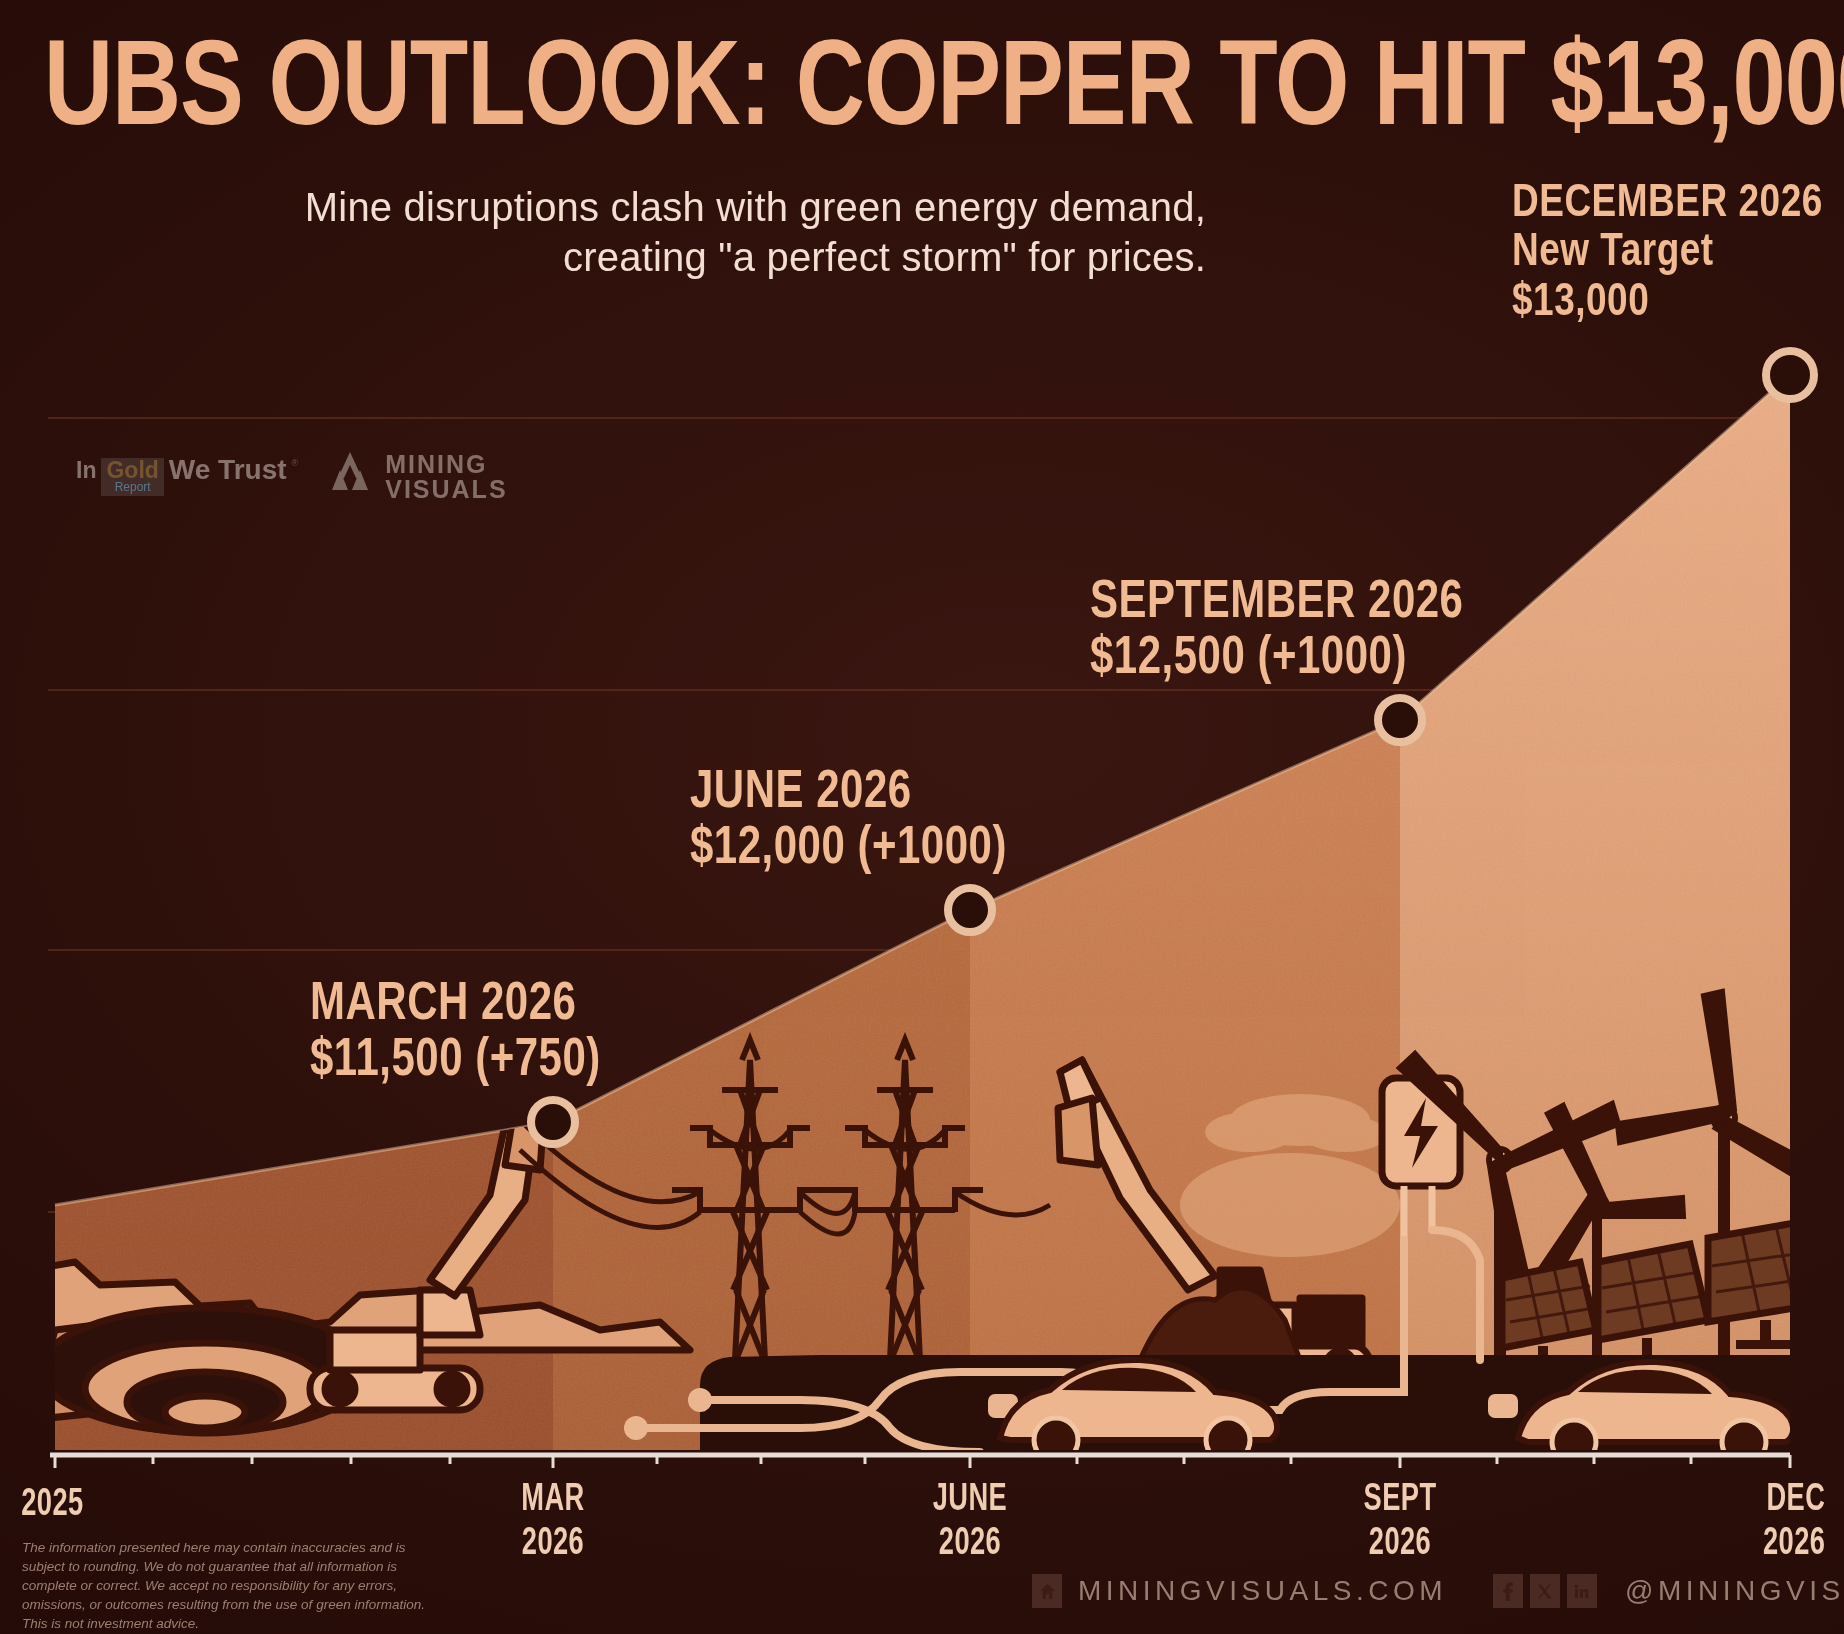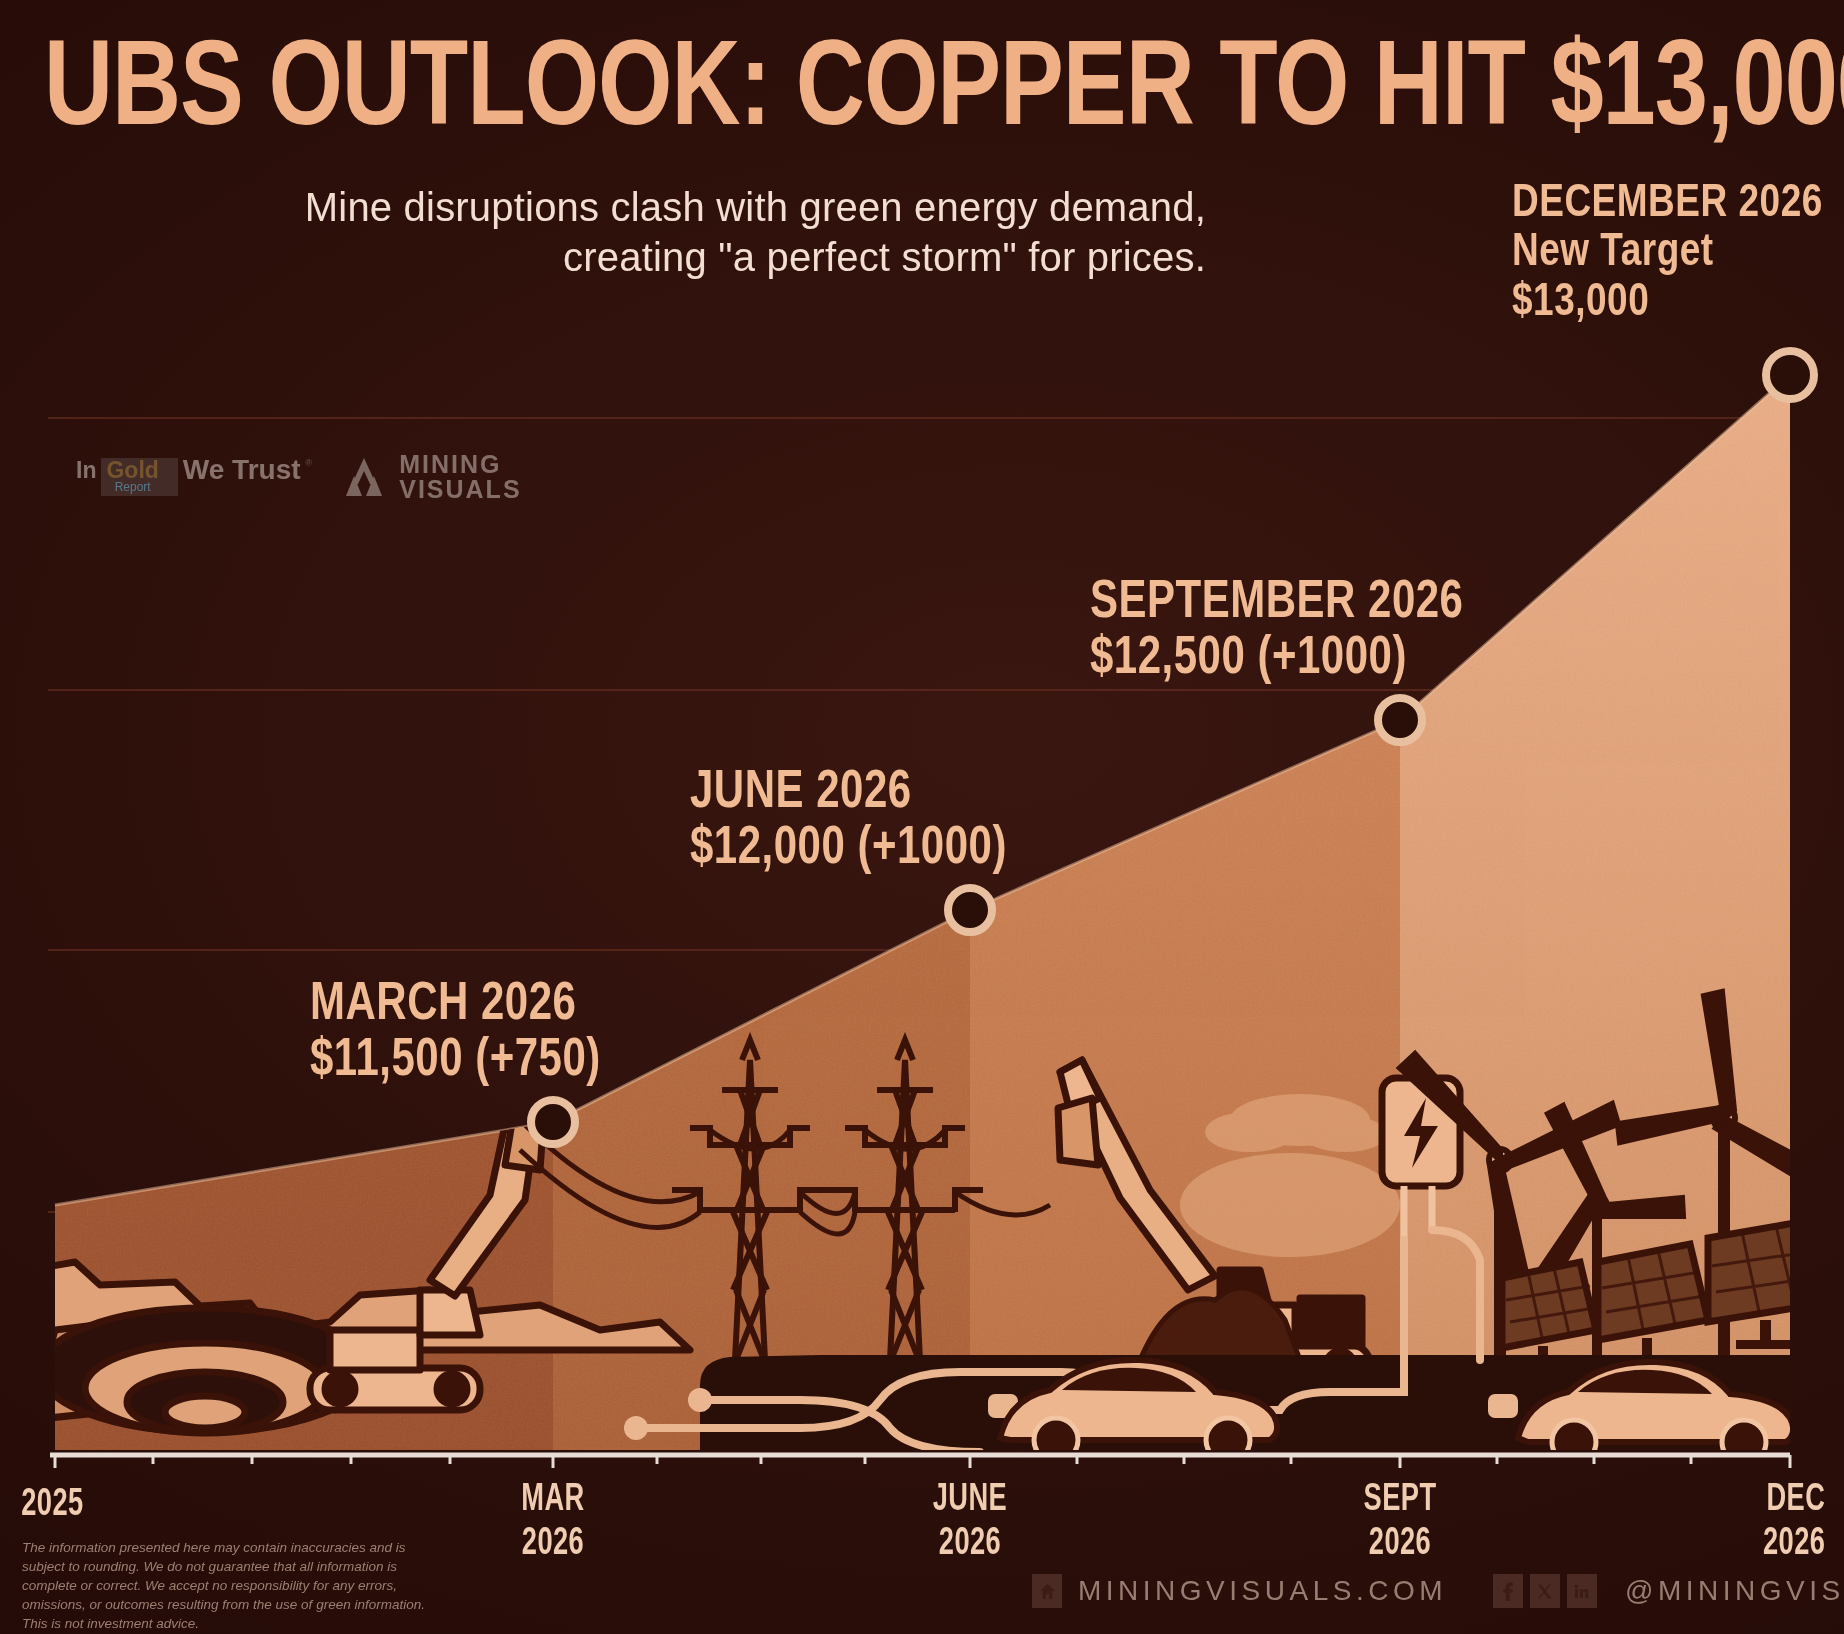--- a/index.html
+++ b/index.html
@@ -34,26 +34,26 @@
     font-size: 40px; line-height: 50px; font-weight: 300;
     color: #f3ded2;
     letter-spacing: 0.2px;
     text-align: right;
   }
 
   
   .logos { position: absolute; left: 52px; top: 452px; display: flex; align-items: center; gap: 34px; opacity: .52; margin-left: 24px; }
   .igwt { display: flex; align-items: flex-start; gap: 5px; }
   .igwt .w1 { font-size: 23px; font-weight: bold; color: #d9cdc6; line-height: 24px;}
-  .igwt .gbox { background: #584743; padding: 1px 19px 3px 5px; text-align:center; }
+  .igwt .gbox { background: #584743; padding: 1px 5px 3px 5px; text-align:center; }
   .igwt .gbox .g1 { font-size: 23px; font-weight: bold; color: #b8924f; line-height: 22px; display:block;}
   .igwt .gbox .g2 { font-size: 12px; color: #7dd3fc; line-height: 12px; display:block; }
   .igwt .w2 { font-size: 28px; font-weight: bold; color: #d9cdc6; line-height: 24px;}
   .igwt .reg { font-size: 9px; color: #9b8a84; }
-  .mv-logo { display: flex; align-items: center; gap: 11px; }
+  .mv-logo { display: flex; align-items: flex-start; gap: 11px; }
   .mv-mark { width: 42px; height: 38px; }
   .mv-txt { font-size: 25px; font-weight: bold; letter-spacing: 2px; color: #cfc3bd; line-height: 25px; }
 
   
   .chart-svg { position: absolute; left: 0; top: 0; width: 1844px; height: 1634px; }
 
   
   .callout {
     position: absolute;
     font-family: "Liberation Sans Narrow", "Liberation Sans", sans-serif;

